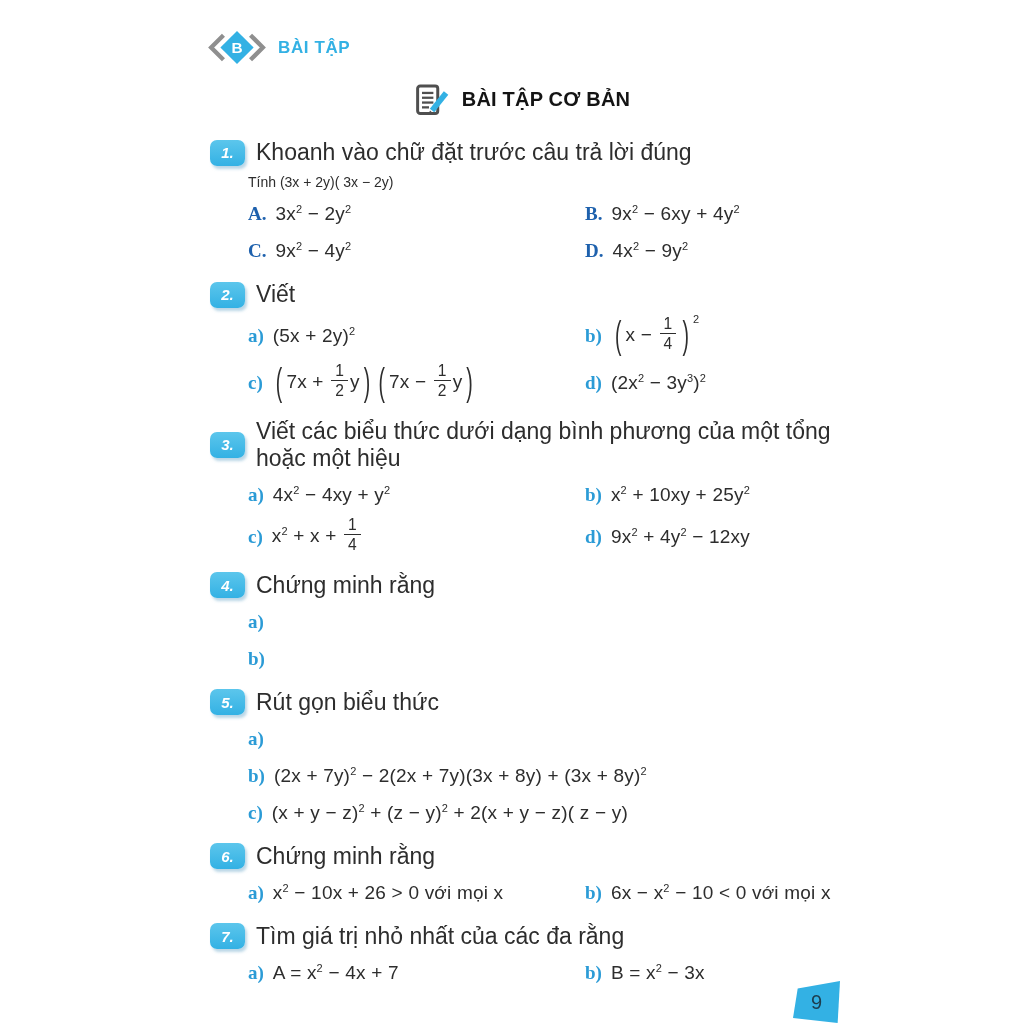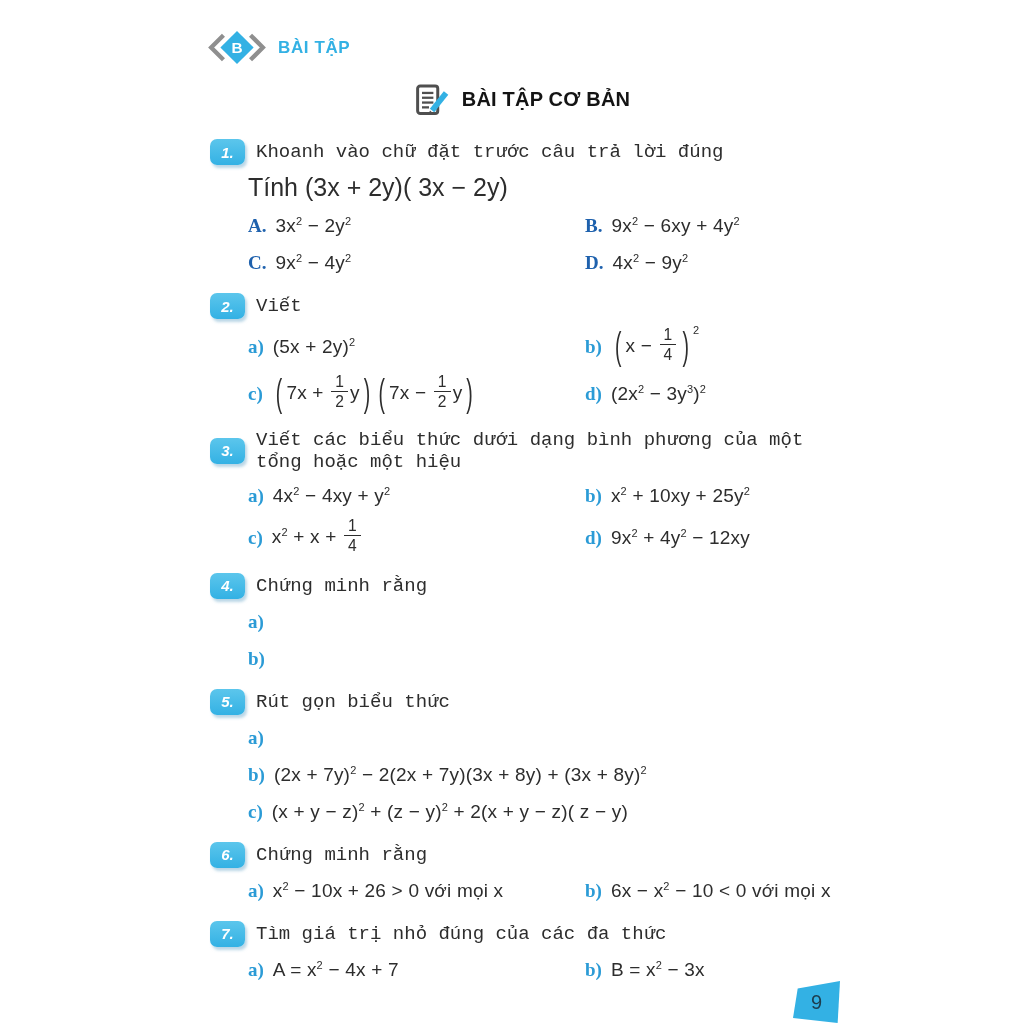--- a/index.html
+++ b/index.html
@@ -17,22 +17,22 @@
   .content{position:absolute;left:210px;top:139px;width:650px;}
   .question{margin-bottom:15px;}
   .q-head{display:flex;align-items:center;gap:11px;margin-bottom:8px;}
   .badge{
     flex:0 0 auto;width:35px;height:26px;border-radius:7px;
     background:linear-gradient(180deg,#5cc6ec,var(--accent,#33b1e4));
     color:#fff;font-weight:700;font-style:italic;font-size:15px;
     display:flex;align-items:center;justify-content:center;
     box-shadow:2px 3px 3px var(--badge-shadow,rgba(130,180,210,.55));
   }
-  .q-title{font-size:19px;color:var(--ink,#2d2d2d);font-family:Liberation Mono, monospace;}
-  .q-intro{padding-left:38px;font-size:25px;margin-bottom:9px;}
+  .q-title{font-size:23px;color:var(--ink,#2d2d2d);}
+  .q-intro{padding-left:38px;font-size:14px;margin-bottom:9px;}
   .q-items{display:grid;row-gap:7px;padding-left:38px;}
   .q-items.cols-2{grid-template-columns:337px 1fr;}
   .q-items.cols-1{grid-template-columns:1fr;}
   .item{display:flex;align-items:center;gap:9px;min-height:30px;font-size:19px;}
   .item-label{font-family:"Liberation Serif",serif;font-weight:700;font-size:19px;flex:0 0 auto;}
   .label-upper{color:var(--option-blue,#1e61ad);}
   .label-lower{color:var(--item-blue,#2b9bd6);}
   .item-math{letter-spacing:.2px;line-height:1.25;text-align:right;}
   sup{font-size:58%;line-height:0;}
   .frac{display:inline-flex;flex-direction:column;align-items:center;vertical-align:middle;
@@ -233,21 +233,21 @@
   <div class="item">
     <span class="item-label label-lower">b)</span>
     <span class="item-math">6x − x<sup>2</sup> − 10 &lt; 0 với mọi x</span>
   </div>
 </div>
   </section>
 
   <section class="question">
     <div class="q-head">
       <span class="badge">7.</span>
-      <span class="q-title">Tìm giá trị nhỏ đúng của các đa thức</span>
+      <span class="q-title">Tìm giá trị nhỏ nhất của các đa rằng</span>
     </div>
 
     <div class="q-items cols-2">
   <div class="item">
     <span class="item-label label-lower">a)</span>
     <span class="item-math">A = x<sup>2</sup> − 4x + 7</span>
   </div>
 
   <div class="item">
     <span class="item-label label-lower">b)</span>

